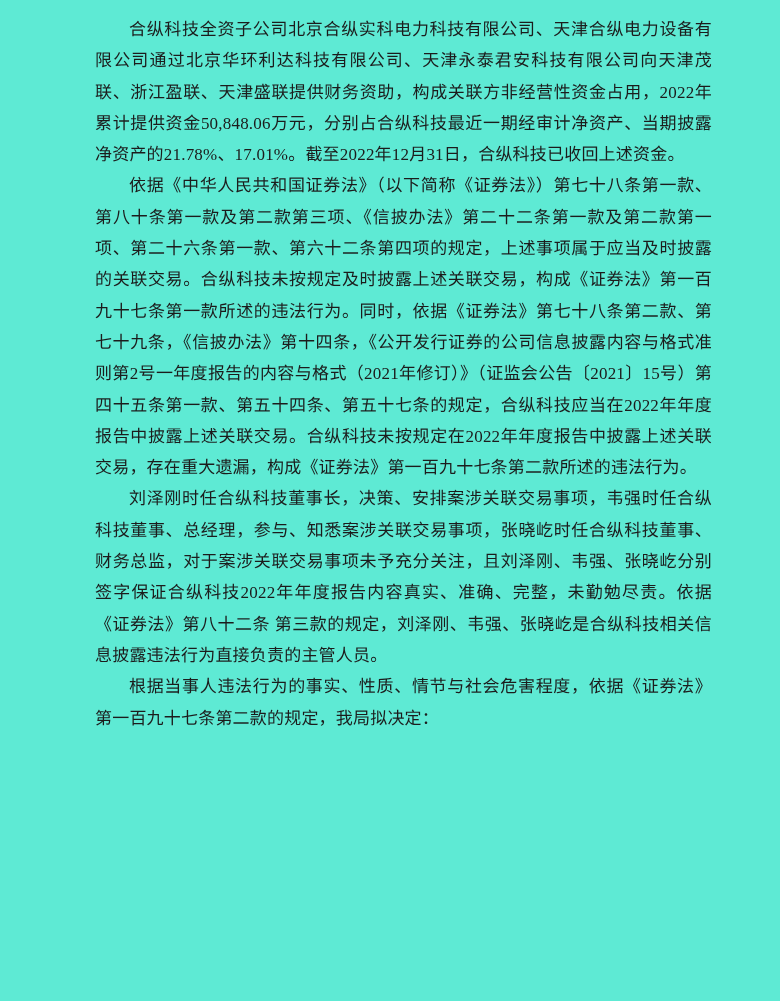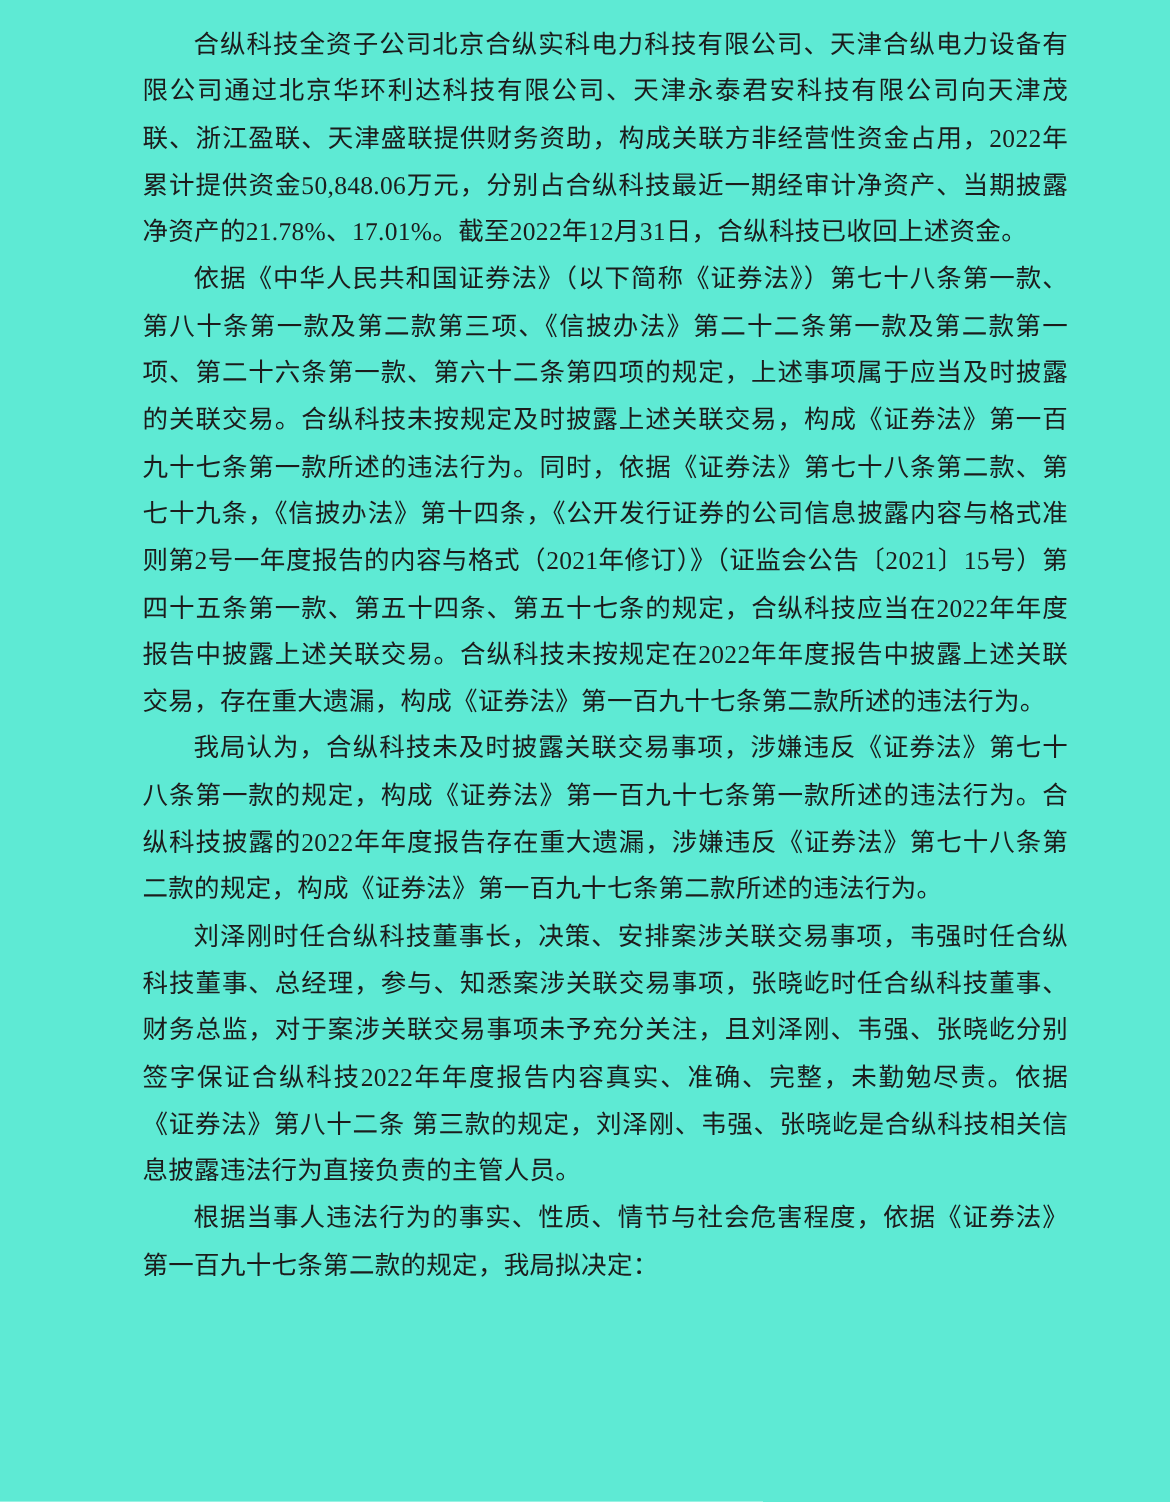--- a/index.html
+++ b/index.html
@@ -30,17 +30,16 @@
     color: #1c1c1c;
     letter-spacing: 0.2px;
   }
 </style>
 </head>
 <body>
 
 <div class="page">
   <p class="doc-para">合纵科技全资子公司北京合纵实科电力科技有限公司、天津合纵电力设备有限公司通过北京华环利达科技有限公司、天津永泰君安科技有限公司向天津茂联、浙江盈联、天津盛联提供财务资助，构成关联方非经营性资金占用，2022年累计提供资金50,848.06万元，分别占合纵科技最近一期经审计净资产、当期披露净资产的21.78%、17.01%。截至2022年12月31日，合纵科技已收回上述资金。</p>
   <p class="doc-para">依据《中华人民共和国证券法》（以下简称《证券法》）第七十八条第一款、第八十条第一款及第二款第三项、《信披办法》第二十二条第一款及第二款第一项、第二十六条第一款、第六十二条第四项的规定，上述事项属于应当及时披露的关联交易。合纵科技未按规定及时披露上述关联交易，构成《证券法》第一百九十七条第一款所述的违法行为。同时，依据《证券法》第七十八条第二款、第七十九条，《信披办法》第十四条，《公开发行证券的公司信息披露内容与格式准则第2号一年度报告的内容与格式（2021年修订）》（证监会公告〔2021〕15号）第四十五条第一款、第五十四条、第五十七条的规定，合纵科技应当在2022年年度报告中披露上述关联交易。合纵科技未按规定在2022年年度报告中披露上述关联交易，存在重大遗漏，构成《证券法》第一百九十七条第二款所述的违法行为。</p>
-  <p class="doc-para">我局认为，合纵科技未及时披露关联交易事项，涉嫌违反《证券法》第七十八条第一款的规定，构成《证券法》第一百九十七条第一款所述的违法行为。合纵科技披露的2022年年度报告存在重大遗漏，涉嫌违反《证券法》第七十八条第二款的规定，构成《证券法》第一百九十七条第二款所述的违法行为。</p>
   <p class="doc-para">刘泽刚时任合纵科技董事长，决策、安排案涉关联交易事项，韦强时任合纵科技董事、总经理，参与、知悉案涉关联交易事项，张晓屹时任合纵科技董事、财务总监，对于案涉关联交易事项未予充分关注，且刘泽刚、韦强、张晓屹分别签字保证合纵科技2022年年度报告内容真实、准确、完整，未勤勉尽责。依据《证券法》第八十二条 第三款的规定，刘泽刚、韦强、张晓屹是合纵科技相关信息披露违法行为直接负责的主管人员。</p>
   <p class="doc-para">根据当事人违法行为的事实、性质、情节与社会危害程度，依据《证券法》第一百九十七条第二款的规定，我局拟决定：</p>
 
 </div>
 
 </body></html>

